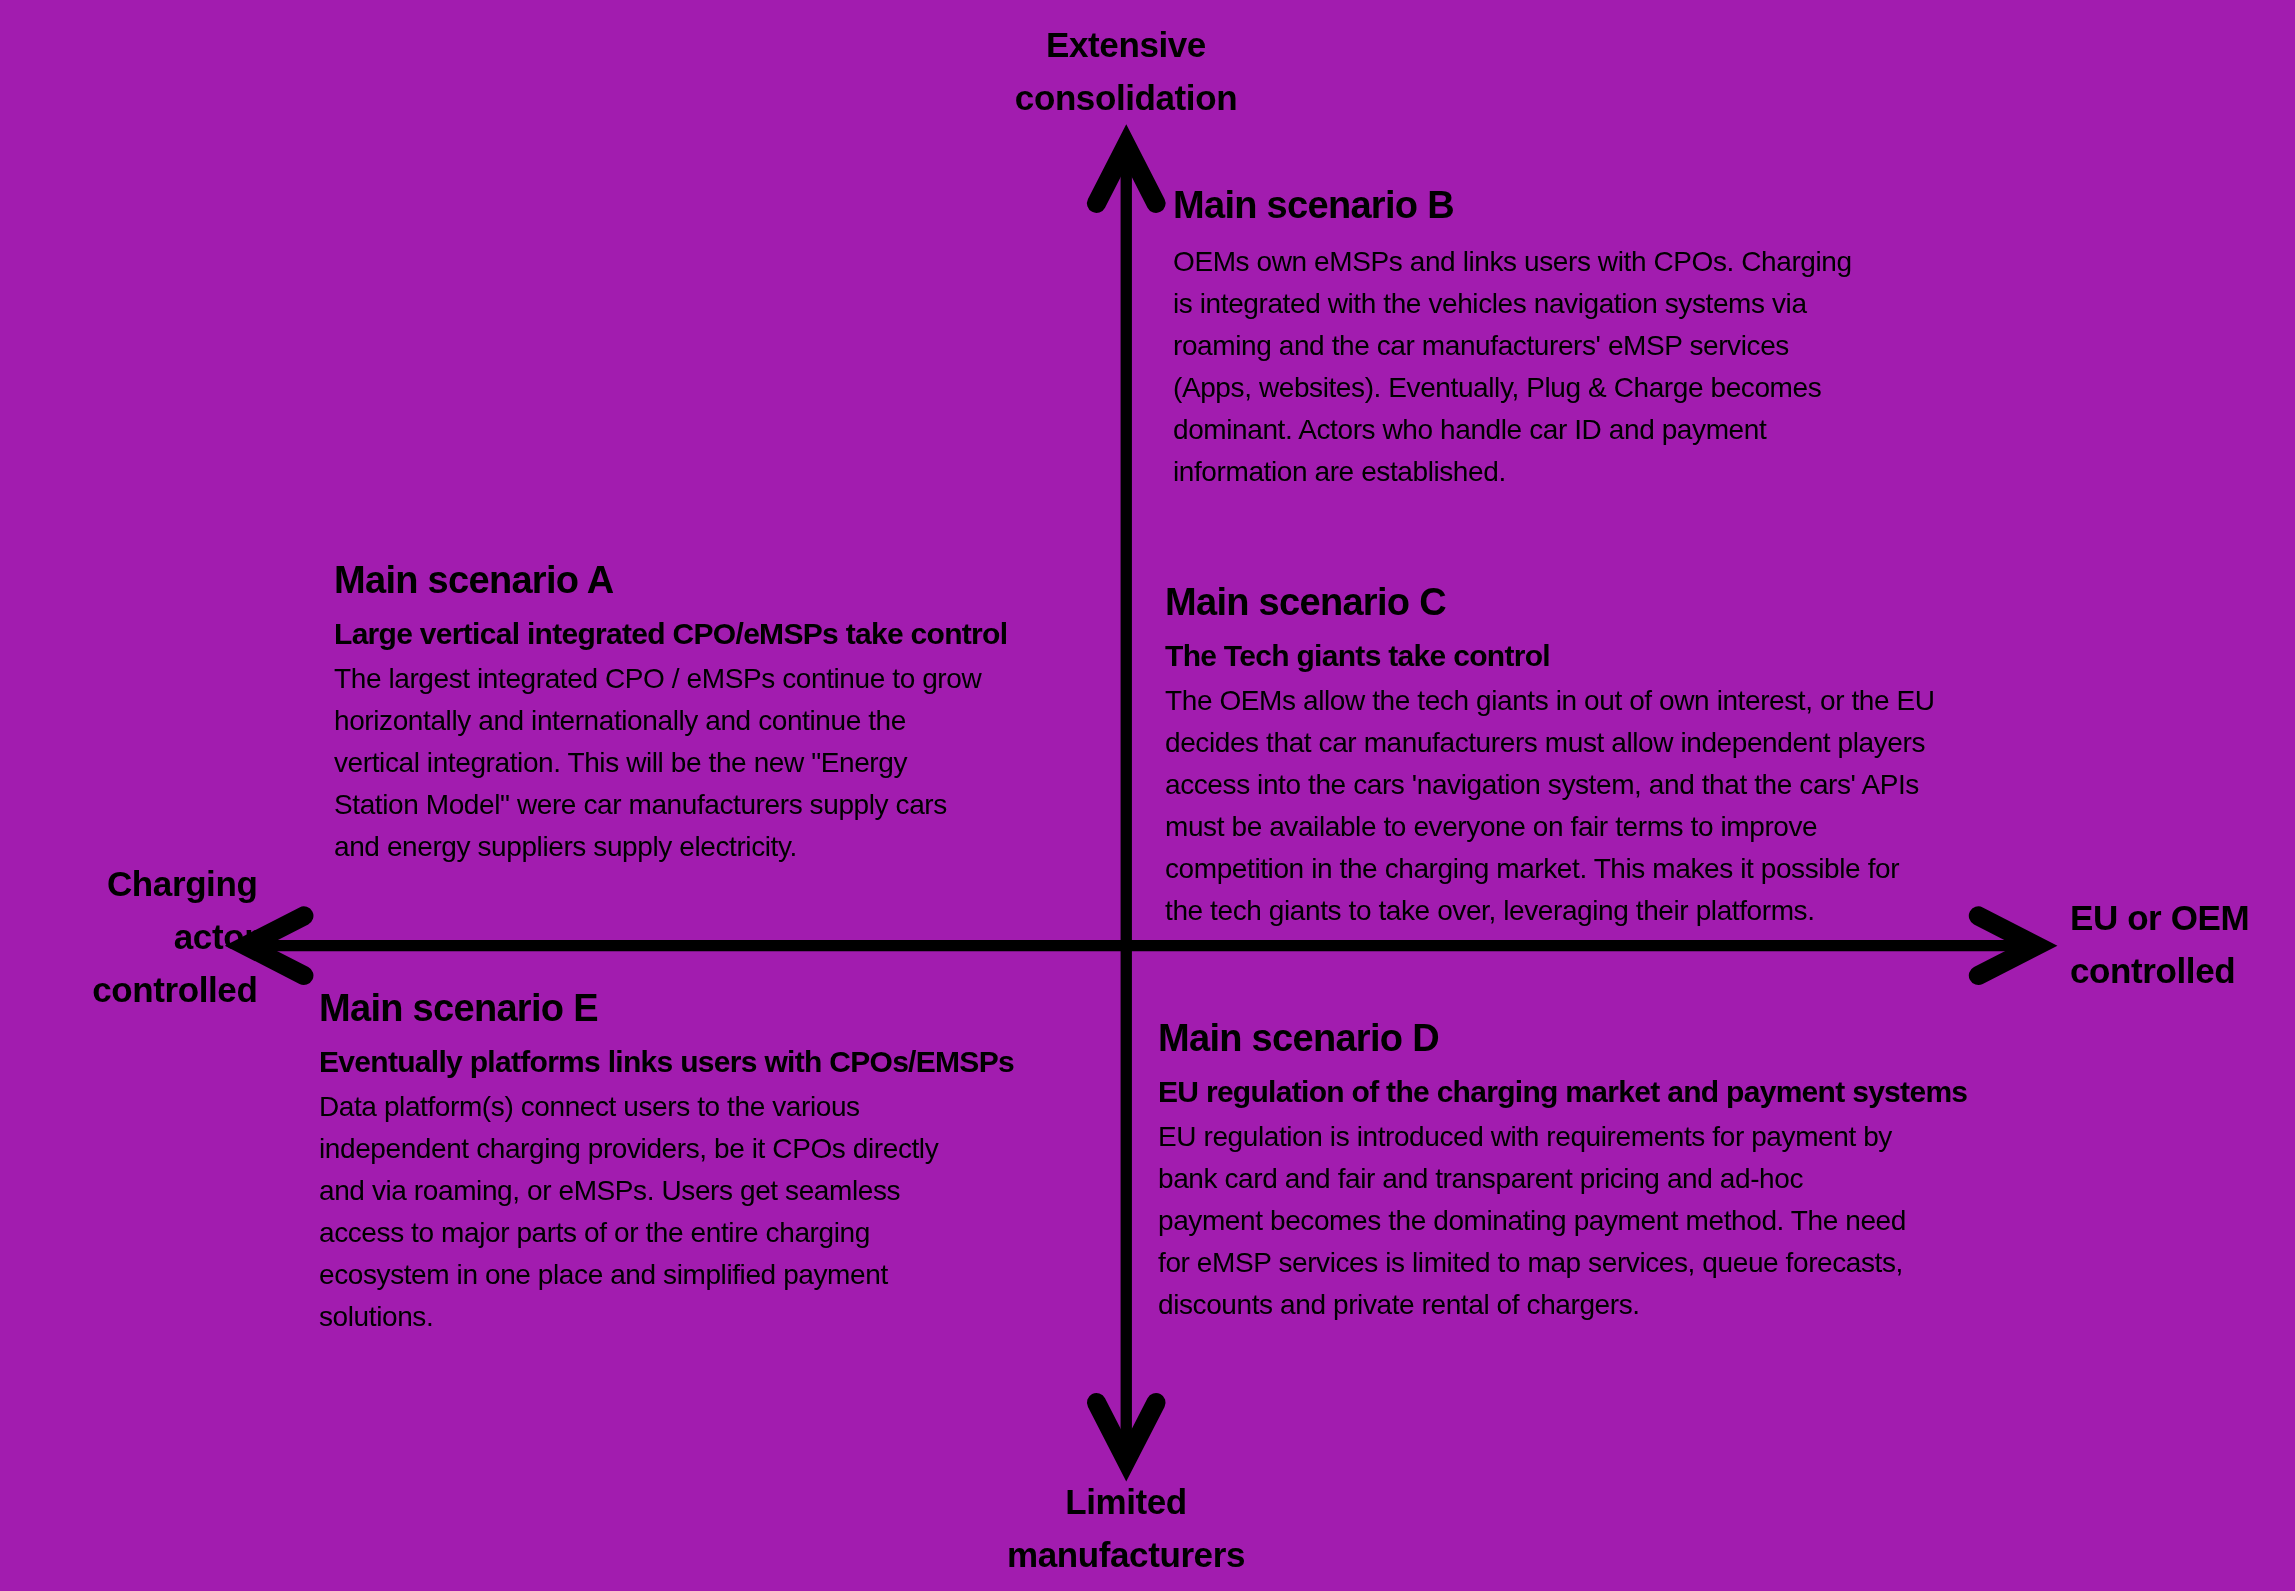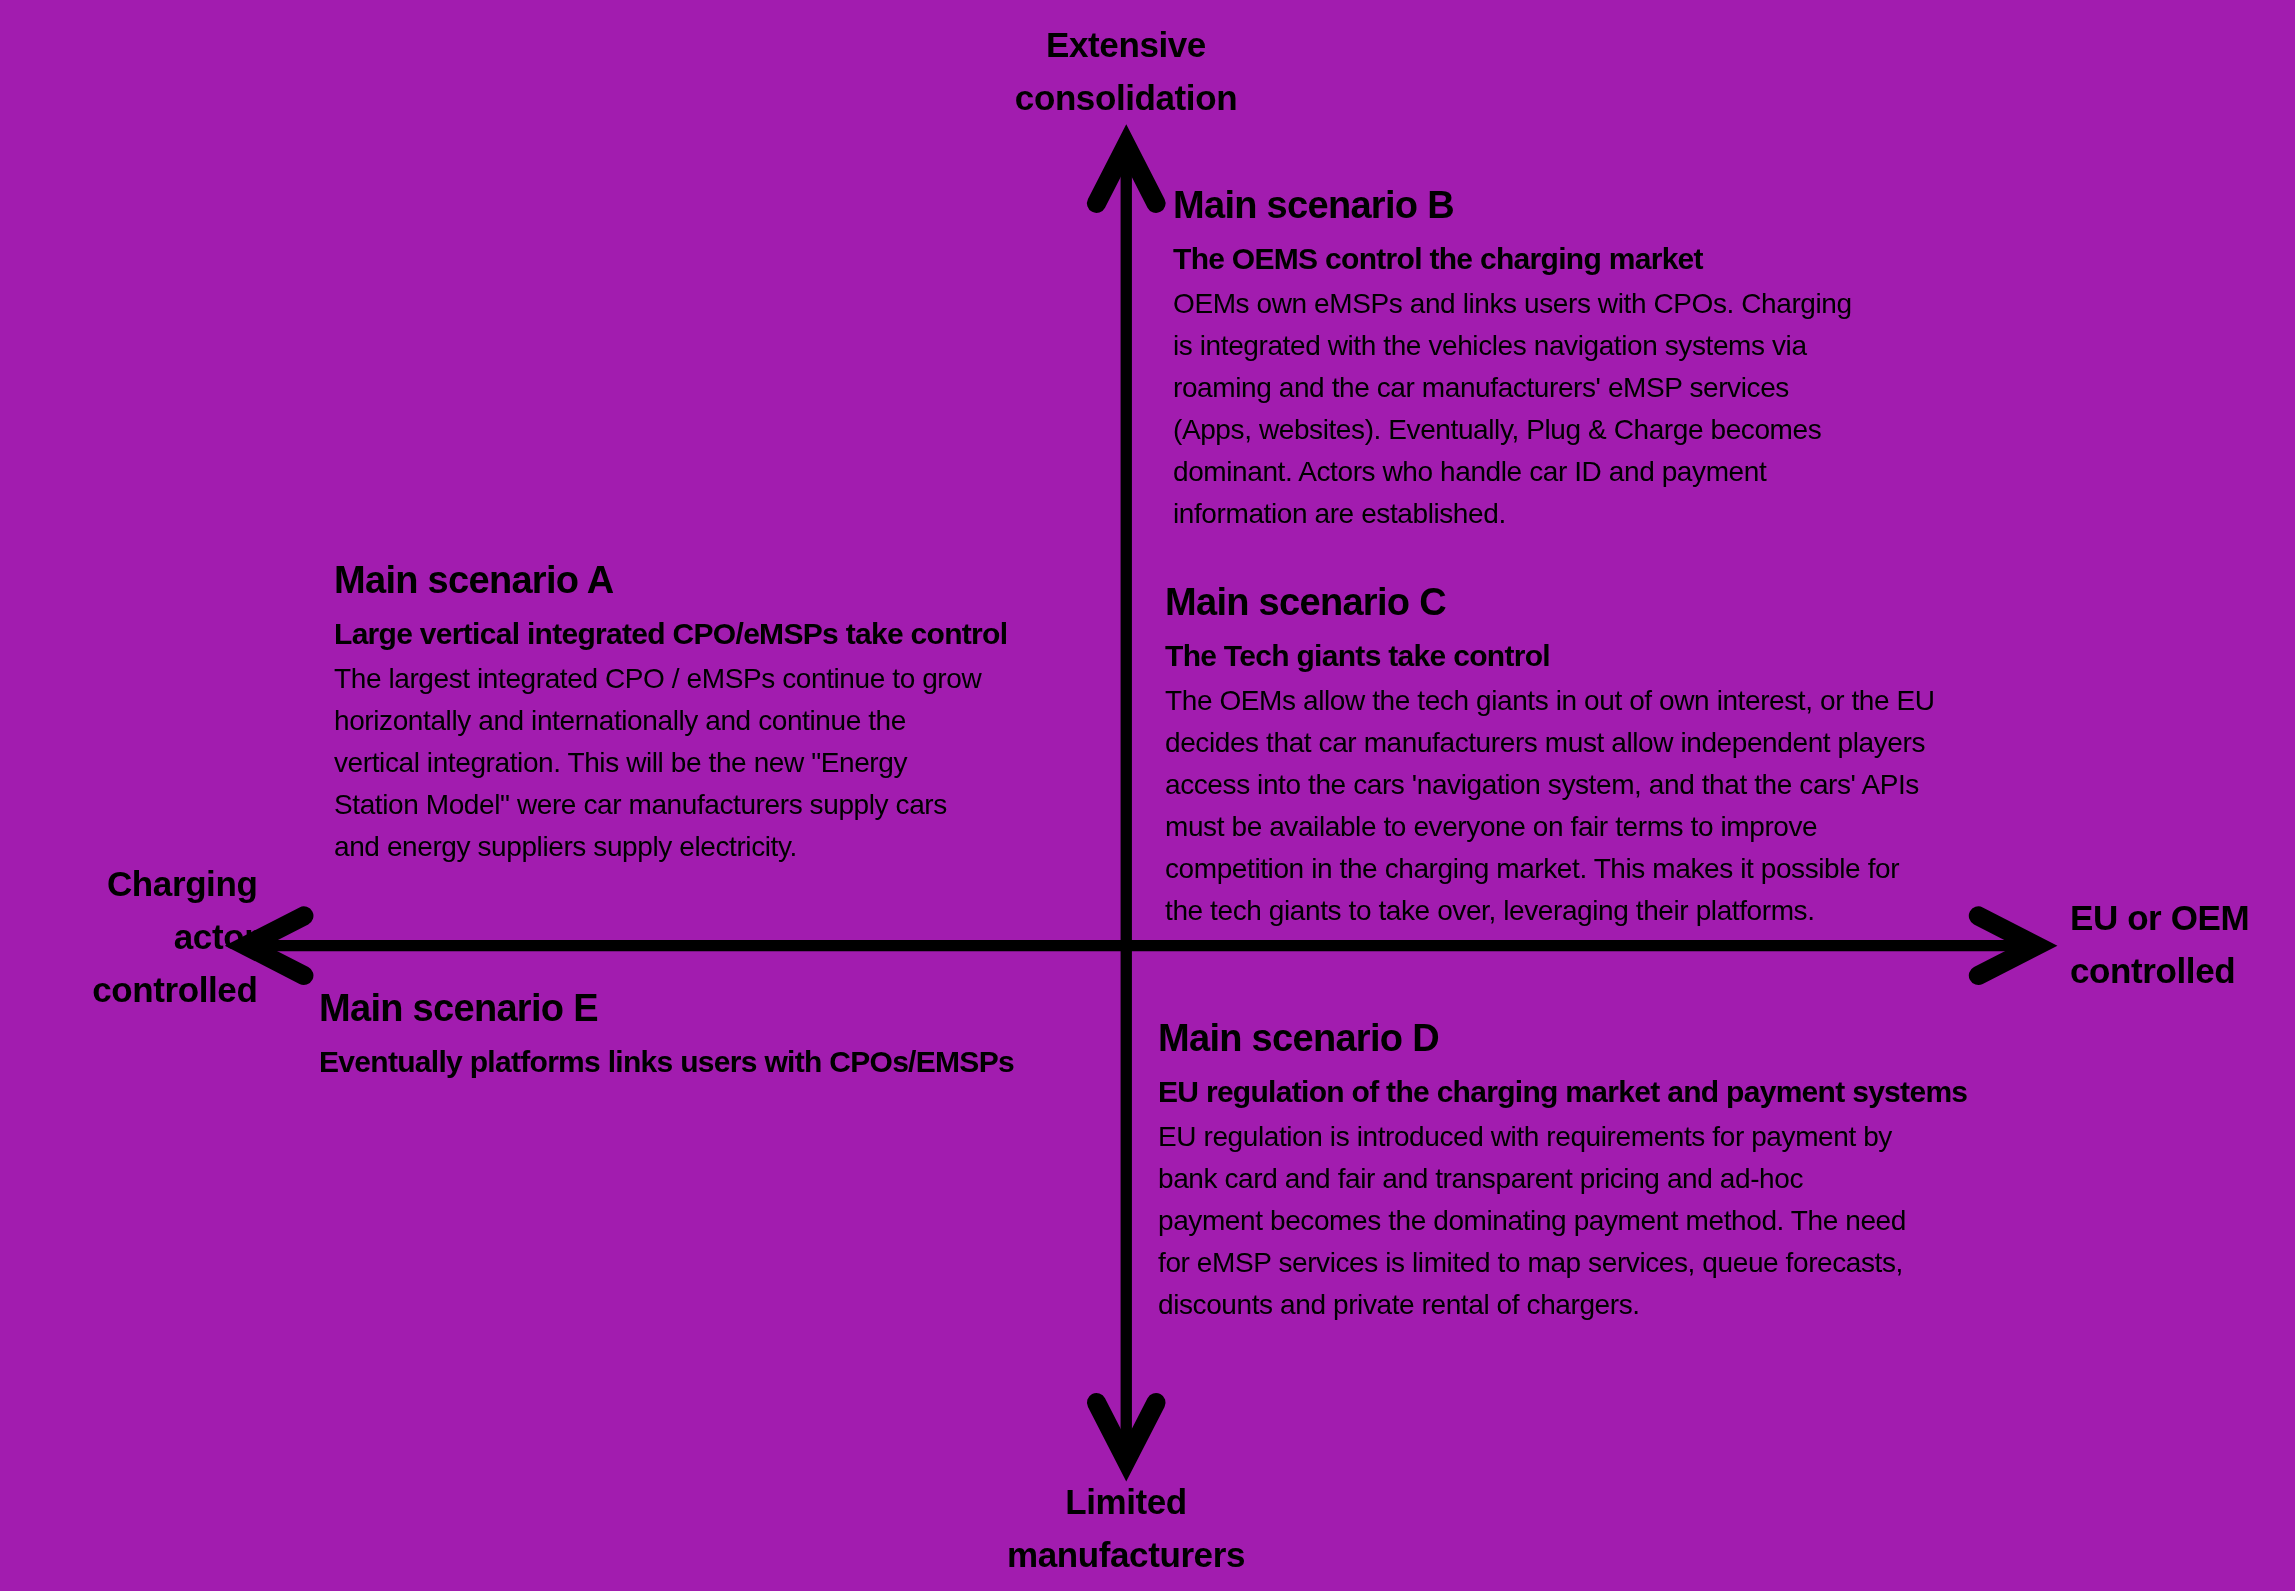--- a/index.html
+++ b/index.html
@@ -90,21 +90,20 @@
 
   <div class="axis-label" style="left:23.4px; top:857px; width:234px;text-align:right;">Charging
 actor
 controlled</div>
 
   <div class="axis-label" style="left:2070px; top:891px; width:220px;">EU or OEM
 controlled</div>
 
   <div class="scenario" style="left:1173px; top:183px; width:942px;">
     <h2 class="scenario-heading">Main scenario B</h2>
-    <h3 class="scenario-subtitle">The OEMS control the charging market</h3>
     <p class="scenario-body">OEMs own eMSPs and links users with CPOs. Charging
 is integrated with the vehicles navigation systems via
 roaming and the car manufacturers' eMSP services
 (Apps, websites). Eventually, Plug &amp; Charge becomes
 dominant. Actors who handle car ID and payment
 information are established.</p>
   </div>
 
   <div class="scenario" style="left:334px; top:558px; width:822px;">
     <h2 class="scenario-heading">Main scenario A</h2>
@@ -123,20 +122,26 @@
 decides that car manufacturers must allow independent players
 access into the cars 'navigation system, and that the cars' APIs
 must be available to everyone on fair terms to improve
 competition in the charging market. This makes it possible for
 the tech giants to take over, leveraging their platforms.</p>
   </div>
 
   <div class="scenario" style="left:319px; top:986px; width:822px;">
     <h2 class="scenario-heading">Main scenario E</h2>
     <h3 class="scenario-subtitle">Eventually platforms links users with CPOs/EMSPs</h3>
+    <p class="scenario-body">Data platform(s) connect users to the various
+independent charging providers, be it CPOs directly
+and via roaming, or eMSPs. Users get seamless
+access to major parts of or the entire charging
+ecosystem in one place and simplified payment
+solutions.</p>
   </div>
 
   <div class="scenario" style="left:1158px; top:1016px; width:992px;">
     <h2 class="scenario-heading">Main scenario D</h2>
     <h3 class="scenario-subtitle">EU regulation of the charging market and payment systems</h3>
     <p class="scenario-body">EU regulation is introduced with requirements for payment by
 bank card and fair and transparent pricing and ad-hoc
 payment becomes the dominating payment method. The need
 for eMSP services is limited to map services, queue forecasts,
 discounts and private rental of chargers.</p>

